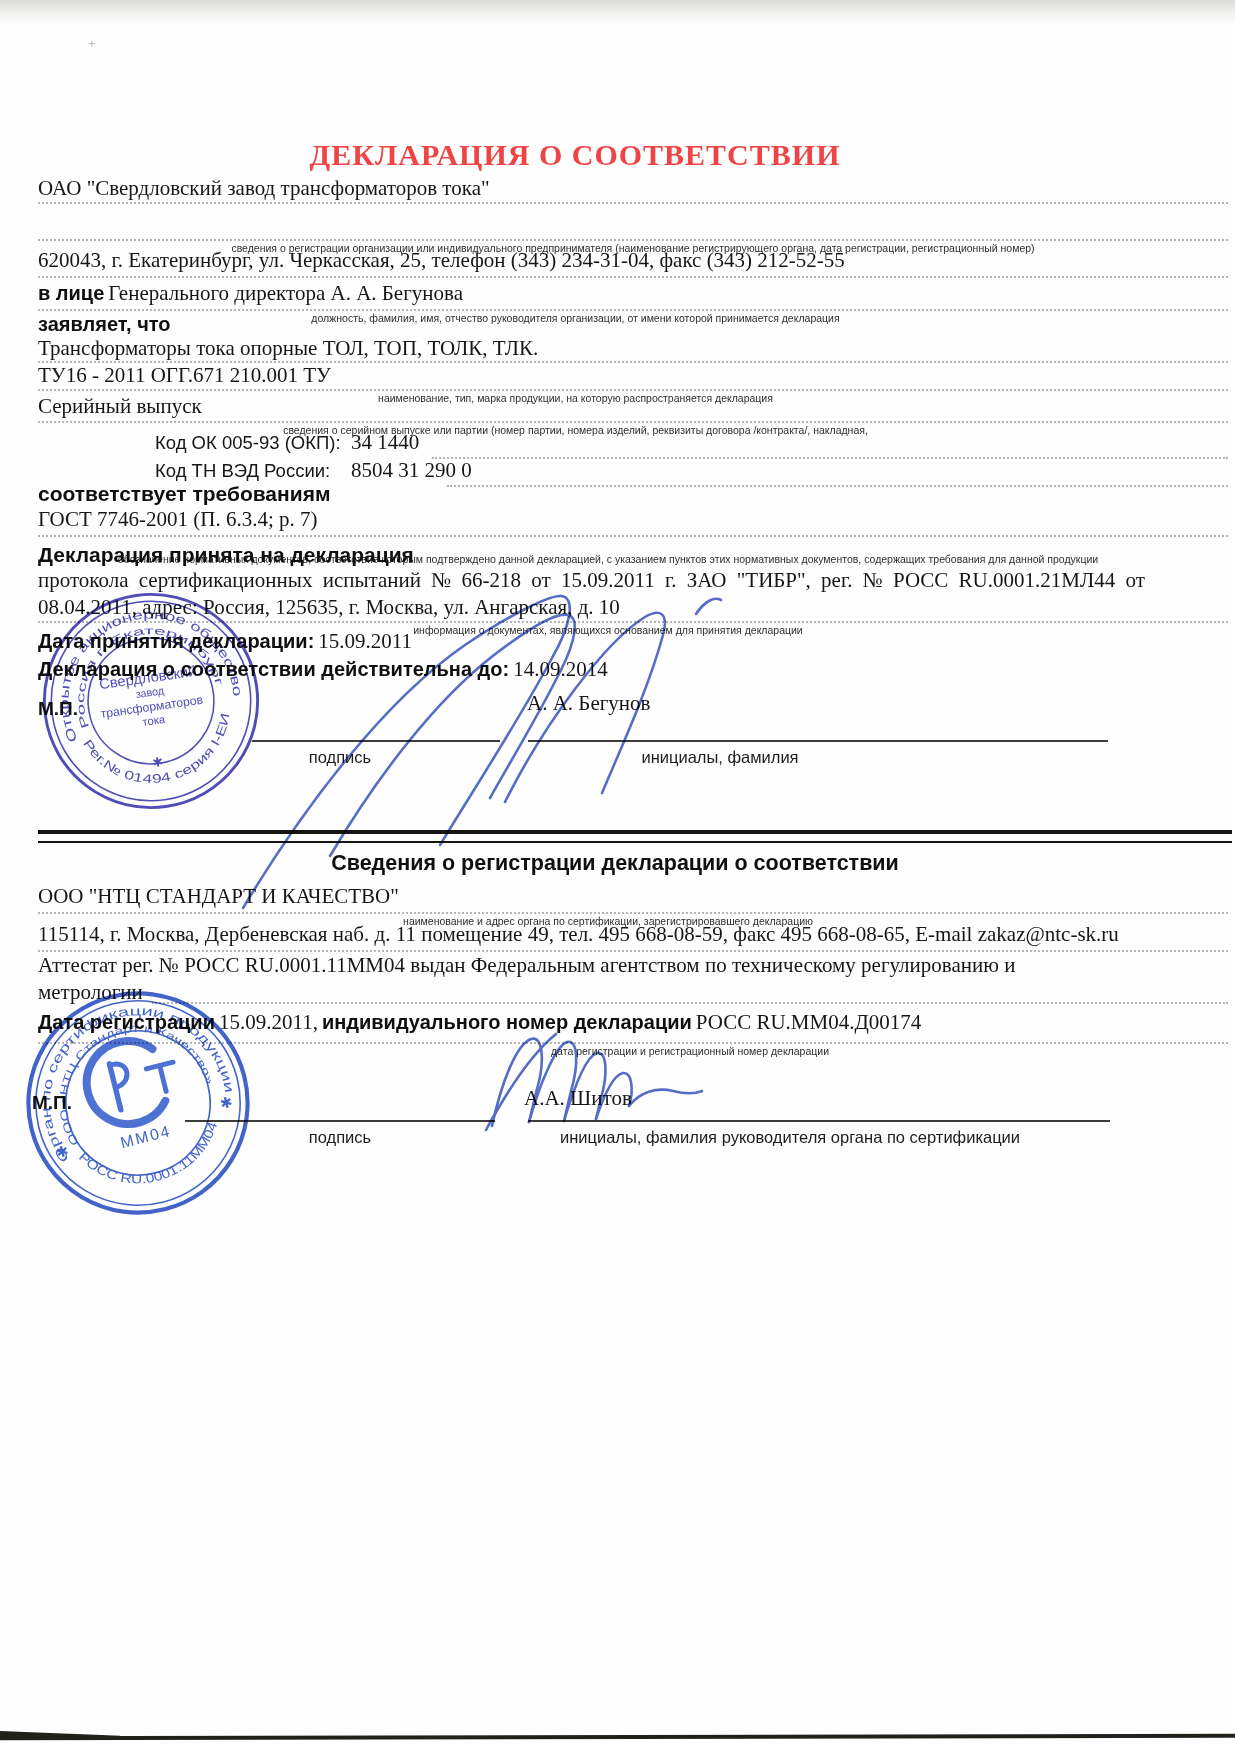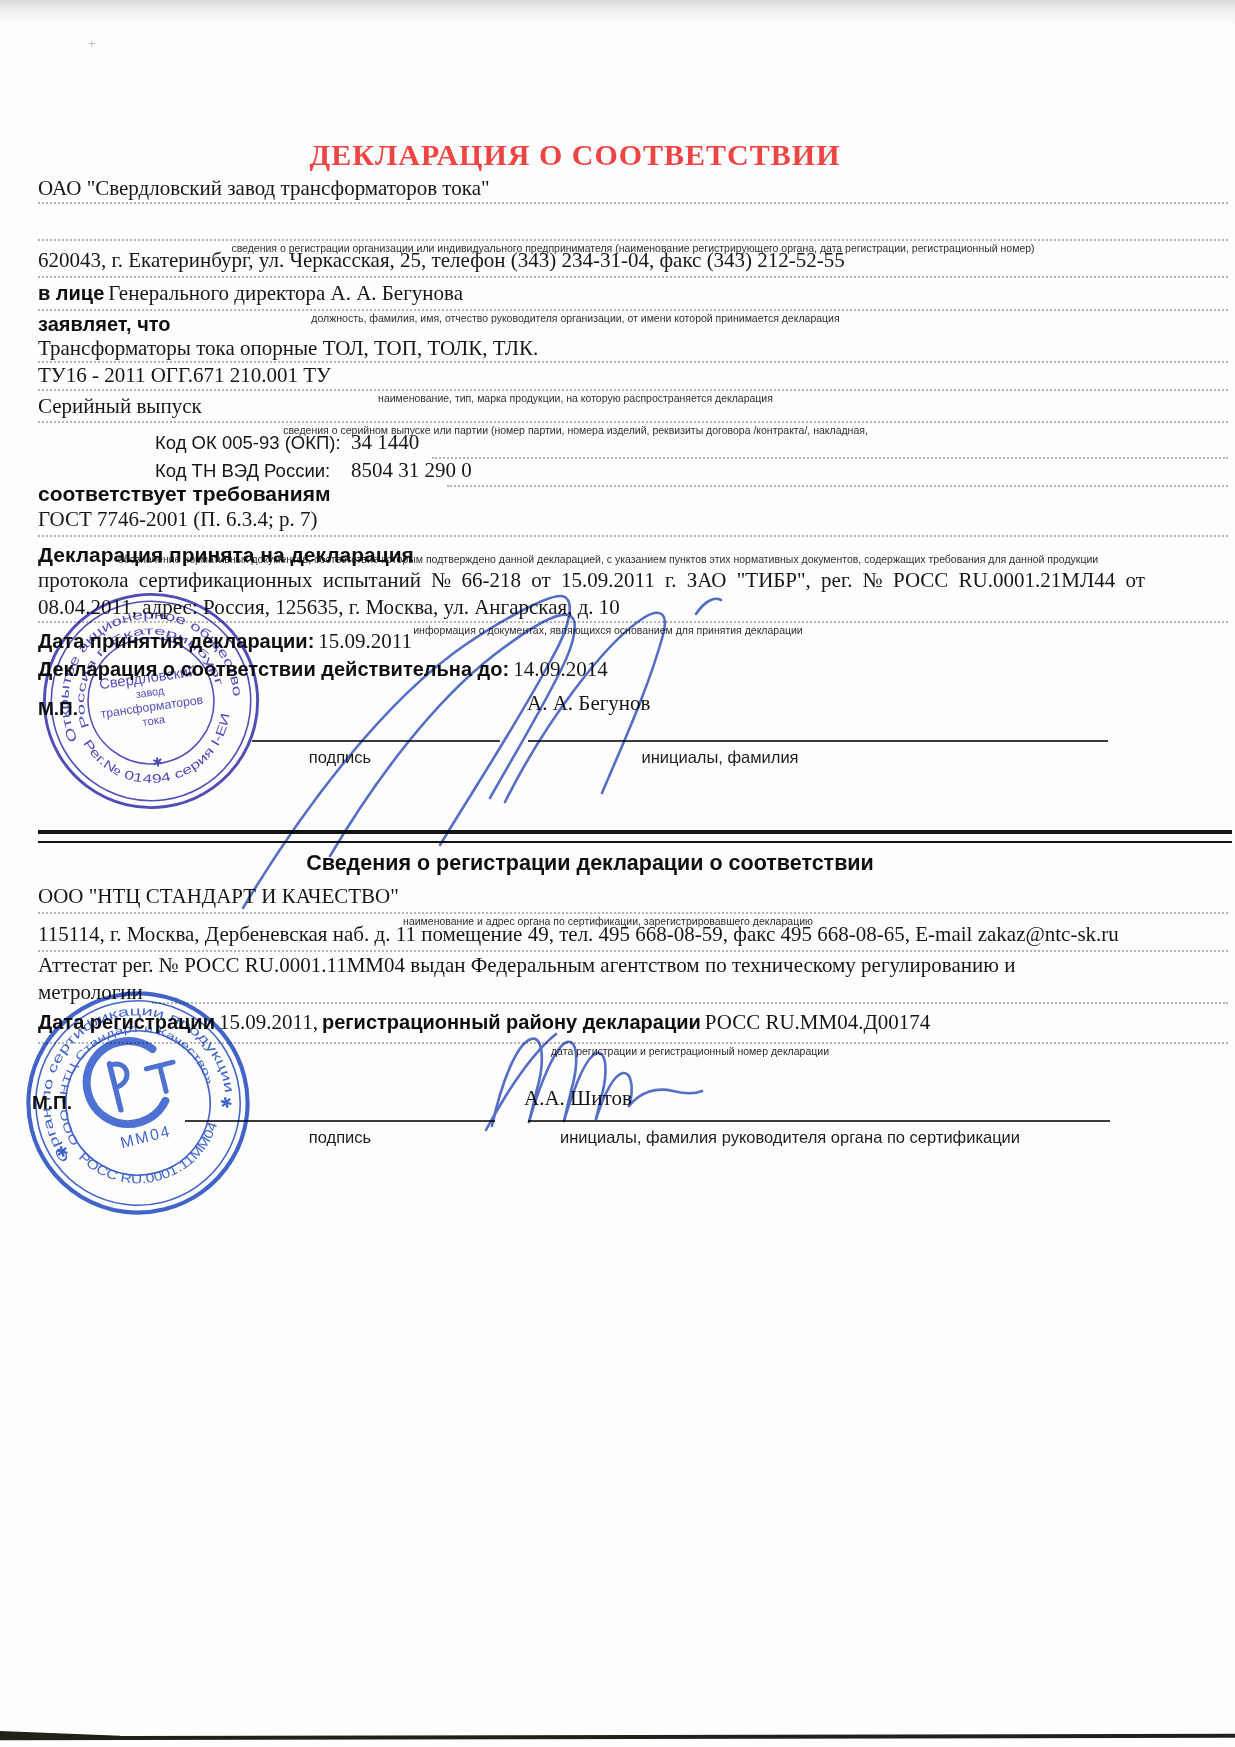--- a/index.html
+++ b/index.html
@@ -12,21 +12,21 @@
          left:0;width:1150px;text-align:center;top:138px;}
   .cap{position:absolute;font-family:"Liberation Sans", sans-serif;font-size:10.5px;color:#2e2e2e;
        text-align:center;white-space:nowrap;}
   .dots{position:absolute;height:0;border-bottom:2px dotted #b5b5b5;}
   .sigline{position:absolute;height:0;border-bottom:2px solid #3c3c3c;}
   .dblrule{position:absolute;left:38px;right:3px;top:830px;height:7px;
            border-top:4px solid #15150f;border-bottom:2.5px solid #15150f;}
   .sigcap{font-family:"Liberation Sans", sans-serif;font-size:16.5px;color:#1d1d1d;text-align:center;}
   .mp{font-family:"Liberation Sans", sans-serif;font-weight:700;font-size:19px;color:#111;}
   .sec-head{font-family:"Liberation Sans", sans-serif;font-weight:700;font-size:21.5px;color:#0f0f0f;
-            left:0;width:1180px;text-align:center;top:851px;}
+            left:0;width:1180px;text-align:center;top:851px;padding-left:25px;}
   .okp-label{display:inline-block;width:192px;font-family:"Liberation Sans", sans-serif;font-size:18.5px;color:#161616;}
   .stamp{position:absolute;mix-blend-mode:multiply;opacity:.9;}
   .inklayer{position:absolute;left:0;top:0;mix-blend-mode:multiply;}
   .topband{position:absolute;top:0;left:0;right:0;height:26px;
            background:linear-gradient(#dadad8 0%, #eeeeec 40%, #ffffff 100%);}
   .botline{position:absolute;left:0;top:1735px;width:1235px;height:3.5px;background:#21211c;transform:rotate(-0.12deg);}
   .botwedge{position:absolute;left:0;top:1731px;width:120px;height:8px;background:#21211c;
             clip-path:polygon(0 0,100% 60%,100% 100%,0 100%);}
   .speck{position:absolute;font-family:"Liberation Sans", sans-serif;font-size:13px;color:#8a8a8a;opacity:.55;}
   .ring-text{font-family:"Liberation Sans", sans-serif;}
@@ -115,21 +115,21 @@
 
   <div class="abs serif" style="left:38px;top:922px;">115114, г. Москва, Дербеневская наб. д. 11 помещение 49, тел. 495 668-08-59, факс 495 668-08-65, E-mail zakaz@ntc-sk.ru</div>
   <div class="dots" style="left:38px;right:7px;top:950px;"></div>
   <div class="abs serif" style="left:38px;top:953px;">Аттестат рег. № РОСС RU.0001.11ММ04 выдан Федеральным агентством по техническому регулированию и</div>
   <div class="abs serif" style="left:38px;top:980px;">метрологии</div>
   <div class="dots" style="left:152px;right:7px;top:1002px;"></div>
 
   <div class="abs" style="left:38px;top:1010px;">
     <span class="bold-sans">Дата регистрации</span>
     <span class="serif">15.09.2011,</span>
-    <span class="bold-sans">регистрационный району декларации</span>
+    <span class="bold-sans">индивидуального номер декларации</span>
     <span class="serif">РОСС RU.ММ04.Д00174</span>
   </div>
   <div class="dots" style="left:38px;right:7px;top:1042px;"></div>
   <div class="cap" style="left:140px;width:1100px;top:1045px;">дата регистрации и регистрационный номер декларации</div>
 
   <div class="abs mp" style="left:32px;top:1092px;">М.П.</div>
   <div class="abs serif" style="left:524px;top:1086px;">А.А. Шитов</div>
   <div class="sigline" style="left:185px;width:310px;top:1120px;"></div>
   <div class="sigline" style="left:528px;width:582px;top:1120px;"></div>
   <div class="abs sigcap" style="left:270px;width:140px;top:1128px;">подпись</div>

